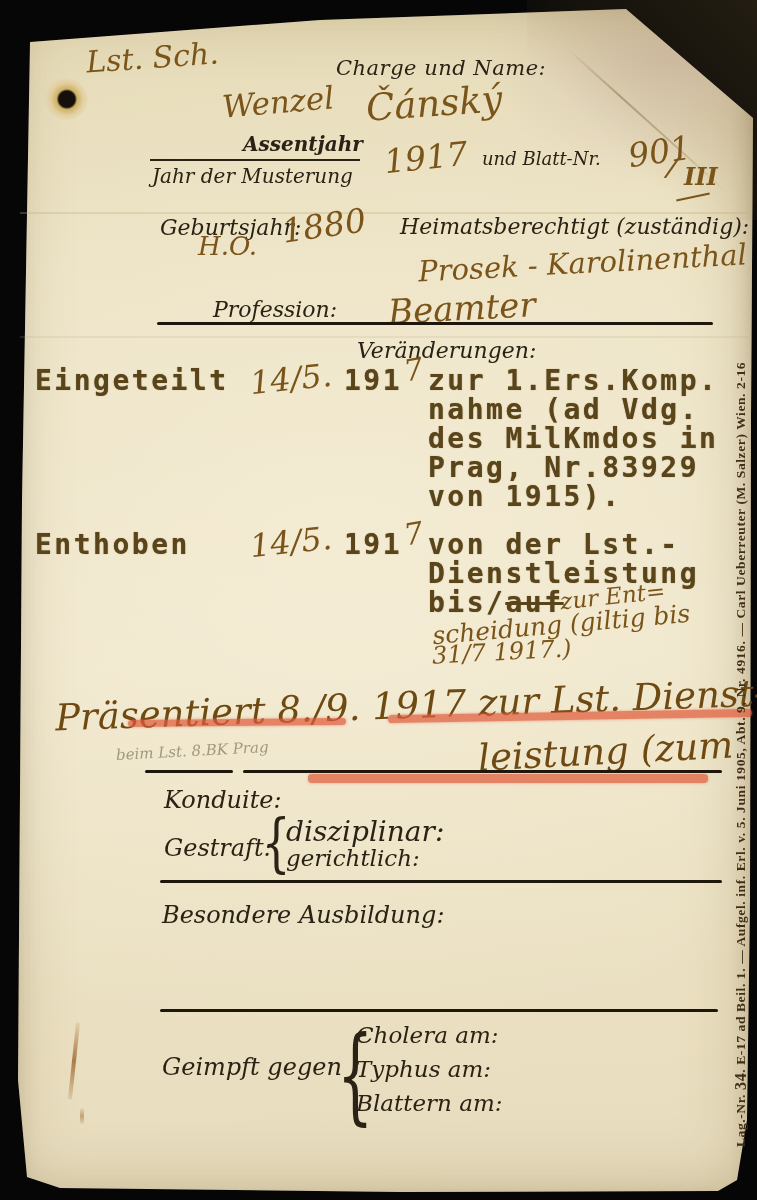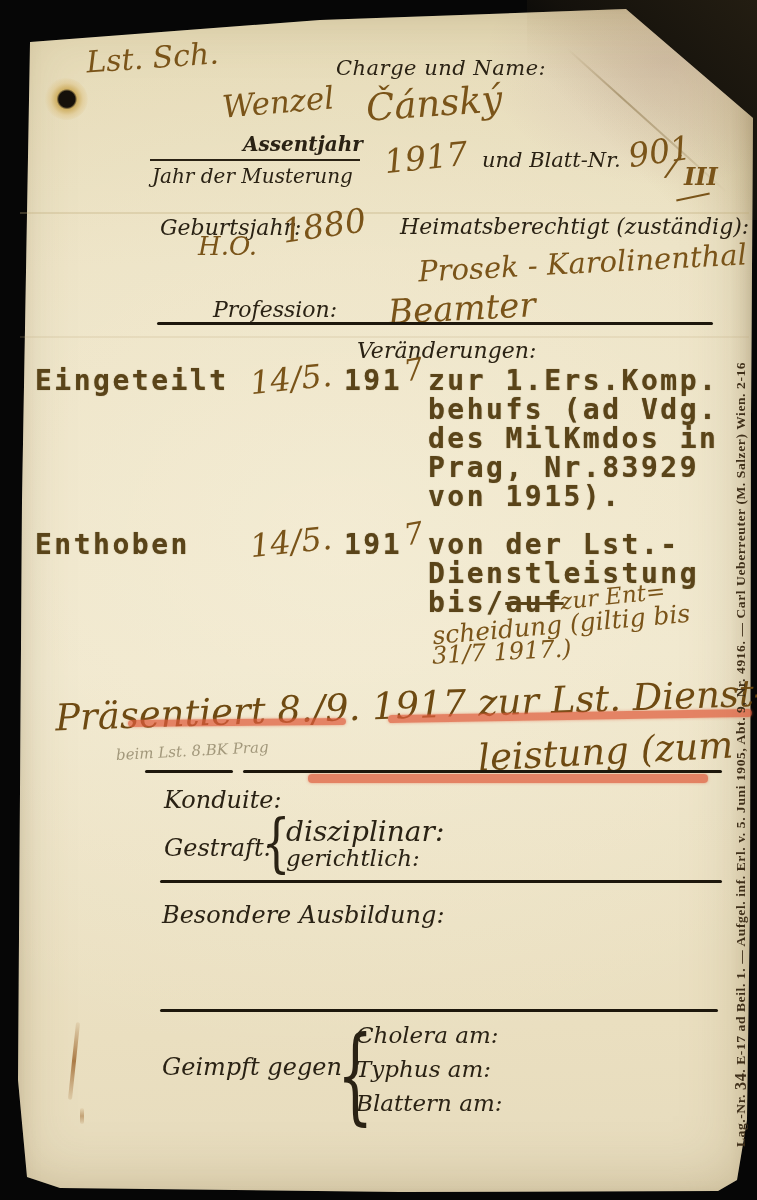--- a/index.html
+++ b/index.html
@@ -50,21 +50,21 @@
 
   <div class="abs hand" style="left:86px;top:40px;font-size:30px;transform:rotate(-4deg);">Lst. Sch.</div>
   <div class="abs print" style="left:336px;top:56px;font-size:21px;letter-spacing:.5px;">Charge und Name:</div>
   <div class="abs hand" style="left:222px;top:84px;font-size:31px;transform:rotate(-5deg);">Wenzel</div>
   <div class="abs hand" style="left:366px;top:82px;font-size:37px;transform:rotate(-4deg);">Čánský</div>
 
   <div class="abs print" style="left:243px;top:132px;font-size:20px;font-weight:bold;">Assentjahr</div>
   <div class="thinrule" style="left:150px;top:159px;width:210px;"></div>
   <div class="abs print" style="left:152px;top:164px;font-size:20px;">Jahr der Musterung</div>
   <div class="abs hand" style="left:384px;top:138px;font-size:33px;transform:rotate(-6deg);">1917</div>
-  <div class="abs print" style="left:482px;top:148px;font-size:21px;">und Blatt-Nr.</div>
+  <div class="abs print" style="left:482px;top:148px;font-size:18px;">und Blatt-Nr.</div>
   <div class="abs hand" style="left:628px;top:132px;font-size:33px;transform:rotate(-8deg);">901</div>
   <div class="abs hand" style="left:668px;top:148px;font-size:30px;transform:rotate(8deg);">/</div>
   <div class="abs hand" style="left:684px;top:162px;font-size:24px;font-weight:bold;">III</div>
   <div class="thinrule" style="left:676px;top:196px;width:34px;background:#7a5419;transform:rotate(-12deg);"></div>
 
   <div class="abs print" style="left:160px;top:215px;font-size:22px;">Geburtsjahr:</div>
   <div class="abs hand" style="left:282px;top:206px;font-size:33px;transform:rotate(-8deg);">1880</div>
   <div class="abs hand" style="left:198px;top:231px;font-size:26px;">H.O.</div>
   <div class="abs print" style="left:400px;top:214px;font-size:22px;">Heimatsberechtigt (zuständig):</div>
   <div class="abs hand" style="left:418px;top:246px;font-size:29px;transform:rotate(-3deg);">Prosek - Karolinenthal</div>
@@ -73,21 +73,21 @@
   <div class="rule" style="left:157px;top:322px;width:556px;"></div>
 
   <div class="abs print" style="left:357px;top:338px;font-size:22px;">Veränderungen:</div>
 
   <div class="abs typed" style="left:35px;top:366px;">Eingeteilt</div>
   <div class="abs hand" style="left:250px;top:360px;font-size:32px;transform:rotate(-6deg);">14/5.</div>
   <div class="abs typed" style="left:344px;top:366px;">191</div>
   <div class="abs hand" style="left:404px;top:352px;font-size:30px;transform:rotate(-10deg);">7</div>
   <div class="abs typed" style="left:428px;top:366px;">
     <div>zur 1.Ers.Komp.</div>
-    <div>behufs (ad Vdg.</div>
+    <div>nahme (ad Vdg.</div>
     <div>des MilKmdos in</div>
     <div>Prag, Nr.83929</div>
     <div>von 1915).</div>
   </div>
 
   <div class="abs typed" style="left:35px;top:530px;">Enthoben</div>
   <div class="abs hand" style="left:250px;top:523px;font-size:32px;transform:rotate(-6deg);">14/5.</div>
   <div class="abs typed" style="left:344px;top:530px;">191</div>
   <div class="abs hand" style="left:404px;top:516px;font-size:30px;transform:rotate(-10deg);">7</div>
   <div class="abs typed" style="left:428px;top:559px;">Dienstleistung</div>

